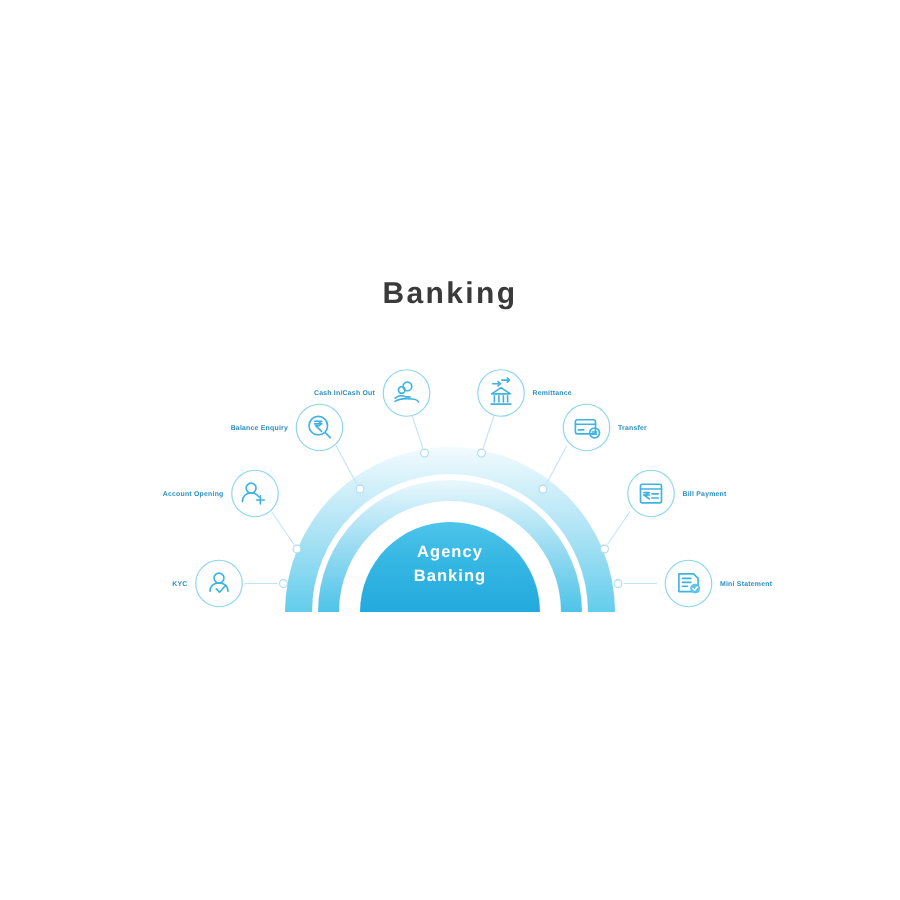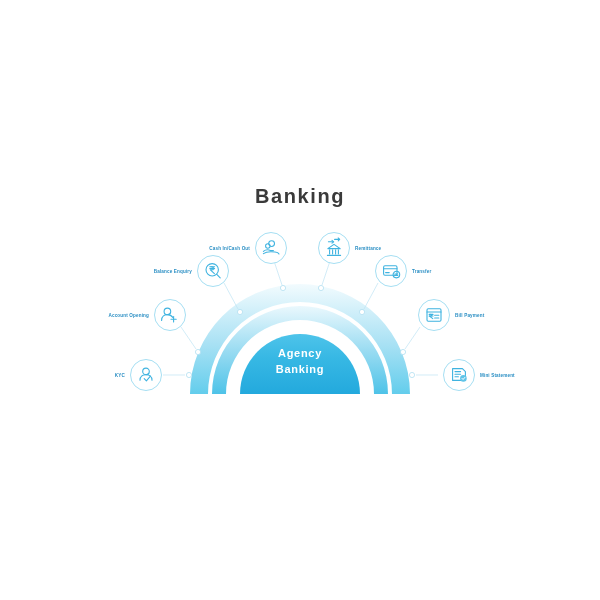--- a/index.html
+++ b/index.html
@@ -27,21 +27,21 @@
     text-align: center;
     font-family: "Liberation Sans", sans-serif;
     font-size: 20px;
     font-weight: bold;
     letter-spacing: 1.6px;
     color: #3a3a3a;
   }
   #figure {
     position: absolute;
     left: 0;
-    top: 209px;
+    top: 223px;
     width: 600px;
     height: 190px;
     overflow: hidden;
   }
   #figure svg {
     display: block;
   }
   .node-label {
     font-family: "Liberation Sans", sans-serif;
     font-size: 4.6px;

